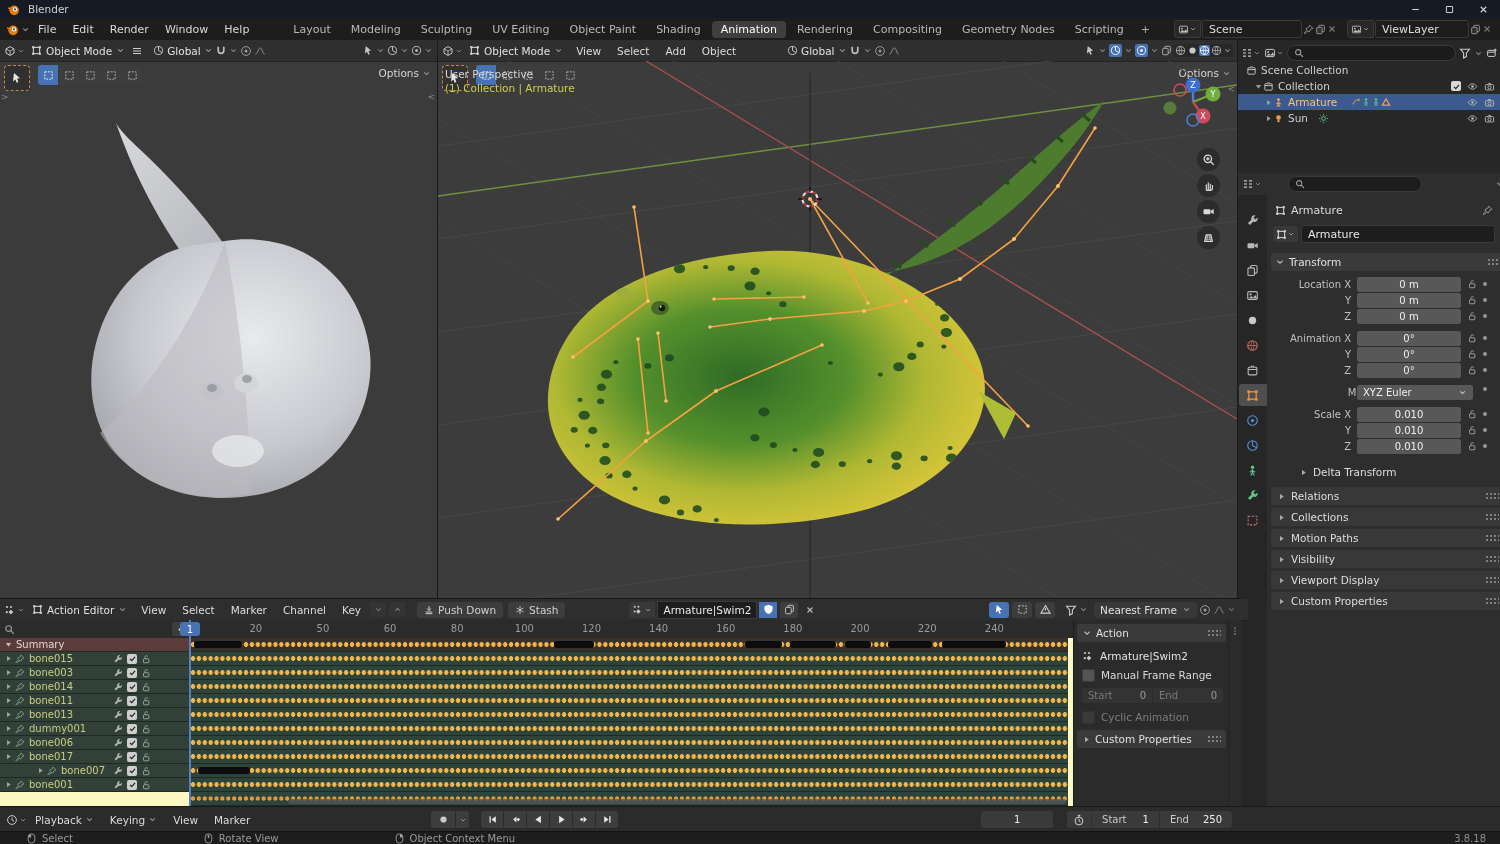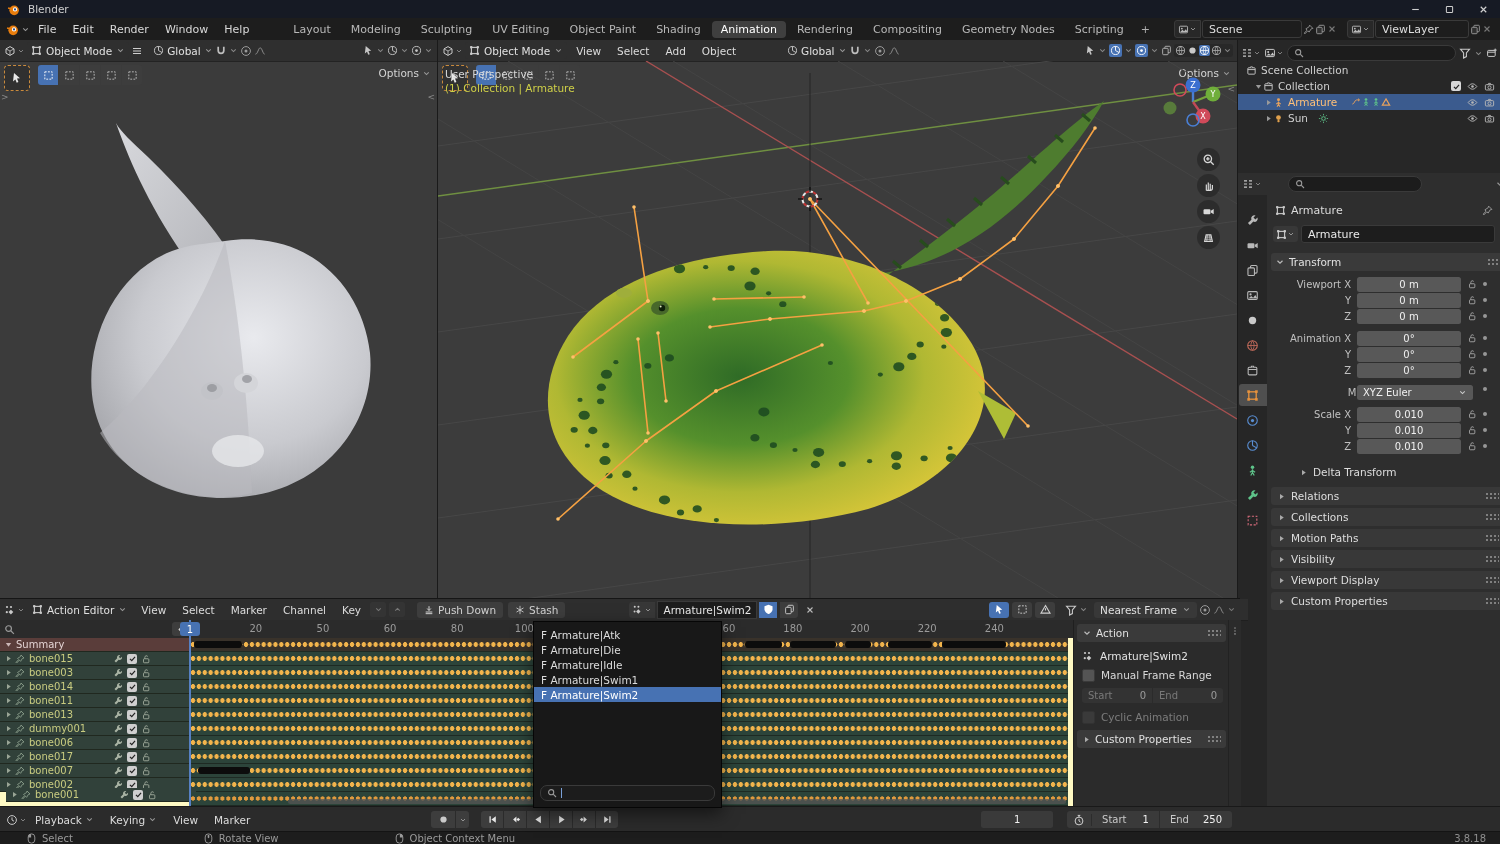--- a/index.html
+++ b/index.html
@@ -1050,21 +1050,21 @@
       <div class="panel-hdr" style="position: absolute; left: 4px; top: 58px; width: 226px; height: 18px; padding: 0px 4px; gap: 4px;">
         <span class="icon" style="color: rgb(187, 187, 187);">
           <svg viewBox="0 0 12 12" width="10" height="10">
             <path d="M3 4.5l3 3 3-3" fill="none" stroke="currentColor" stroke-width="1.4"></path>
           </svg>
         </span>
         <span style="font-size: 10.5px;">Transform</span>
         <div style="flex: 1 1 0%;"></div>
         <div class="grip"></div>
       </div>
-      <div class="prop-label" style="left: 0px; top: 82px;">Viewport X</div>
+      <div class="prop-label" style="left: 0px; top: 82px;">Location X</div>
       <div class="vfield" style="position: absolute; left: 90px; top: 82px; width: 104px;">
         <span>0 m</span>
       </div>
       <div class="lockdot" style="position: absolute; left: 200px; top: 84px;">
         <span class="icon" style="color: rgb(176, 176, 176);">
           <svg viewBox="0 0 12 12" width="10" height="10">
             <rect x="3" y="5.7" width="6.4" height="4.8" rx="1" fill="none" stroke="currentColor"></rect>
             <path d="M4.6 5.7V4a1.9 1.9 0 013.5-1" fill="none" stroke="currentColor"></path>
           </svg>
         </span>
@@ -1711,21 +1711,21 @@
           </div>
           <span class="icon" style="color: rgb(169, 179, 164);">
             <svg viewBox="0 0 12 12" width="10" height="10">
               <rect x="3" y="5.7" width="6.4" height="4.8" rx="1" fill="none" stroke="currentColor"></rect>
               <path d="M4.6 5.7V4a1.9 1.9 0 013.5-1" fill="none" stroke="currentColor"></path>
             </svg>
           </span>
         </div>
       </div>
       <div class="kf-row" style="top: 112px;"></div>
-      <div class="ch-row" style="top: 126px;">
+      <div class="ch-row" style="top: 126px; padding-left: 32px;">
         <div style="width: 4px;"></div>
         <span class="icon" style="color: rgb(154, 165, 150);">
           <svg viewBox="0 0 12 12" width="9" height="9">
             <path d="M4 2.5l5 3.5-5 3.5z" fill="currentColor"></path>
           </svg>
         </span>
         <span class="icon" style="color: rgb(143, 162, 143); margin-left: 2px;">
           <svg viewBox="0 0 12 12" width="10" height="10">
             <path d="M7.2 1.2l3.6 3.6-1.9.5-2.2 3.5-1.4-1.4L2 10.8 1.2 10l3.3-3.3L3.1 5.3 6.7 3z" fill="none" stroke="currentColor" stroke-width="1"></path>
           </svg>
@@ -1779,21 +1779,21 @@
           </div>
           <span class="icon" style="color: rgb(169, 179, 164);">
             <svg viewBox="0 0 12 12" width="10" height="10">
               <rect x="3" y="5.7" width="6.4" height="4.8" rx="1" fill="none" stroke="currentColor"></rect>
               <path d="M4.6 5.7V4a1.9 1.9 0 013.5-1" fill="none" stroke="currentColor"></path>
             </svg>
           </span>
         </div>
       </div>
       <div class="kf-row" style="top: 140px;"></div>
-      <div class="ch-row" style="top: 150px; margin-left: 6px;">
+      <div class="ch-row" style="top: 140px;">
         <div style="width: 4px;"></div>
         <span class="icon" style="color: rgb(154, 165, 150);">
           <svg viewBox="0 0 12 12" width="9" height="9">
             <path d="M4 2.5l5 3.5-5 3.5z" fill="currentColor"></path>
           </svg>
         </span>
         <span class="icon" style="color: rgb(143, 162, 143); margin-left: 2px;">
           <svg viewBox="0 0 12 12" width="10" height="10">
             <path d="M7.2 1.2l3.6 3.6-1.9.5-2.2 3.5-1.4-1.4L2 10.8 1.2 10l3.3-3.3L3.1 5.3 6.7 3z" fill="none" stroke="currentColor" stroke-width="1"></path>
           </svg>
@@ -1816,34 +1816,20 @@
               <path d="M4.6 5.7V4a1.9 1.9 0 013.5-1" fill="none" stroke="currentColor"></path>
             </svg>
           </span>
         </div>
       </div>
       <div class="kf-row" style="top: 154px; background-image: radial-gradient(circle at 3px 6.5px, rgb(224, 154, 62) 1.9px, rgba(0, 0, 0, 0) 2.4px);"></div>
     </div>
     <div style="position: absolute; left: 189px; top: 21px; width: 2px; height: 187px; background: rgb(86, 128, 194);"></div>
     <div style="position: absolute; left: 180px; top: 23px; width: 20px; height: 14px; background: rgb(71, 114, 179); border-radius: 3px; color: rgb(255, 255, 255); font-size: 10px; display: flex; align-items: center; justify-content: center;">1</div>
     <div style="position: absolute; left: 288px; top: 200px; width: 778px; height: 5px; background: rgb(86, 86, 86); border-radius: 3px; opacity: 0.75;"></div>
-    <div style="position: absolute; left: 533px; top: 22px; width: 187px; height: 185px; background: rgb(24, 24, 24); border: 1px solid rgb(6, 6, 6); box-shadow: rgba(0, 0, 0, 0.5) 0px 6px 16px; z-index: 50;">
-      <div class="dd-item" style="margin-top: 5px;">F Armature|Atk</div>
-      <div class="dd-item" style="margin-top: 0px;">F Armature|Die</div>
-      <div class="dd-item" style="margin-top: 0px;">F Armature|Idle</div>
-      <div class="dd-item" style="margin-top: 0px;">F Armature|Swim1</div>
-      <div class="dd-item sel" style="margin-top: 0px;">F Armature|Swim2</div>
-      <div class="search-pill" style="position: absolute; left: 6px; bottom: 6px; right: 6px; height: 14px; border-radius: 7px;">
-        <svg viewBox="0 0 12 12" width="10" height="10">
-          <circle cx="5" cy="5" r="3.1" fill="none" stroke="currentColor" stroke-width="1.3"></circle>
-          <path d="M7.4 7.4L10.8 10.8" stroke="currentColor" stroke-width="1.3"></path>
-        </svg>
-        <span style="display:inline-block;width:1px;height:10px;background:#7aa0d8"></span>
-      </div>
-    </div>
     <div style="position: absolute; left: 1073px; top: 21px; width: 155px; height: 187px; background: rgb(43, 43, 43); border-left: 1px solid rgb(31, 31, 31);">
       <div class="panel-hdr" style="position: absolute; left: 3px; top: 4px; right: 3px; height: 18px; padding: 0px 5px; gap: 4px;">
         <span class="icon" style="color: rgb(187, 187, 187);">
           <svg viewBox="0 0 12 12" width="10" height="10">
             <path d="M3 4.5l3 3 3-3" fill="none" stroke="currentColor" stroke-width="1.4"></path>
           </svg>
         </span>
         <span style="font-size: 10.5px;">Action</span>
         <div style="flex: 1 1 0%;"></div>
         <div class="grip"></div>

